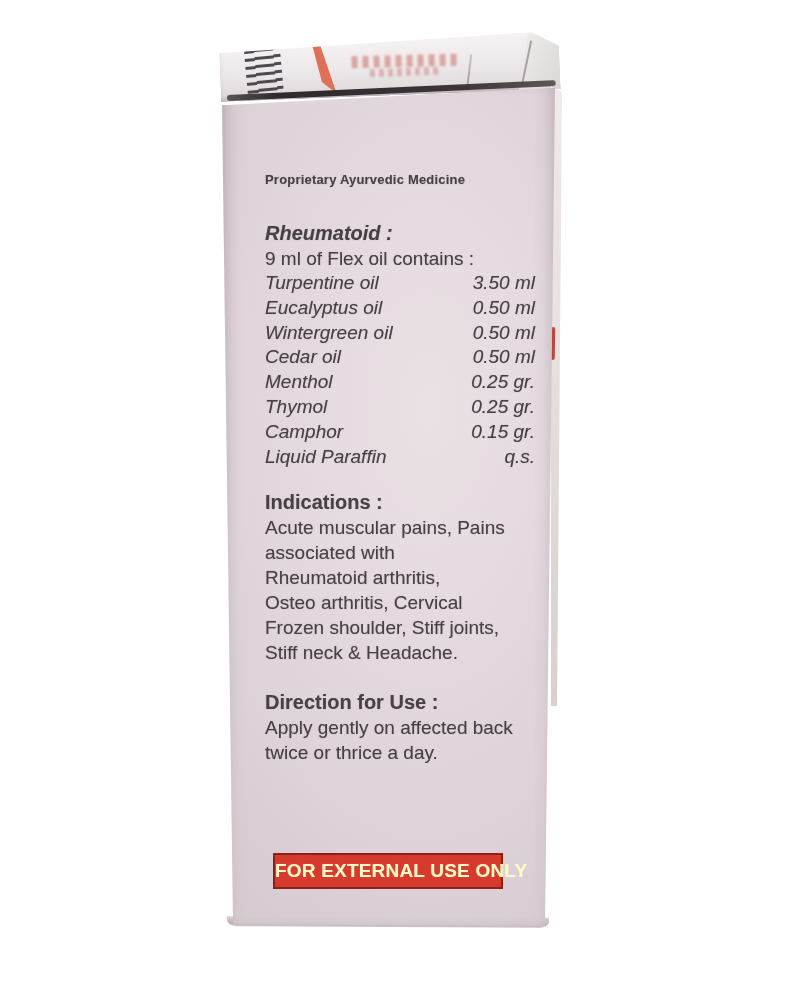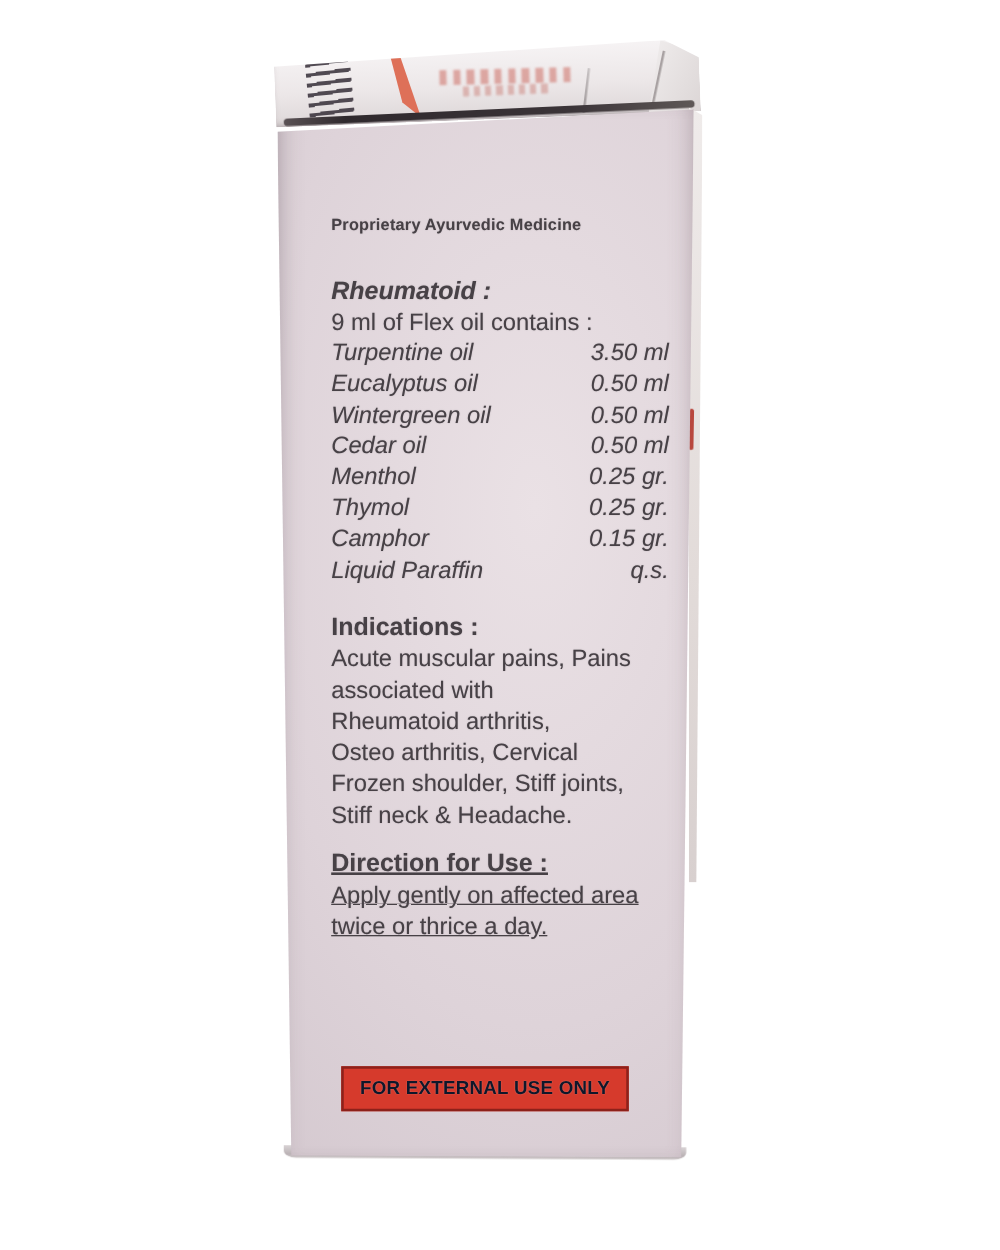--- a/index.html
+++ b/index.html
@@ -92,27 +92,27 @@
   .sect-title.italic{font-style:italic;}
   .ing-title{margin-top:28px;}
   .subtitle{font-size:19px;line-height:25px;}
   table.ing{border-collapse:collapse;width:100%;}
   table.ing td{
     padding:0;font-size:19px;font-style:italic;line-height:24.8px;white-space:nowrap;
   }
   table.ing td.qty{text-align:right;}
   .ind-block{margin-top:20px;}
   .line{font-size:19px;line-height:25px;white-space:pre-wrap;}
-  .dir-block{margin-top:13px;text-decoration:underline;}
+  .dir-block{margin-top:24px;}
 
   .warning-banner{
     position:absolute;left:50%;top:767px;transform:translateX(-50%);
     width:226px;height:32px;line-height:32px;
     background:#d63a2c;border:2px solid #8d211a;
-    color:#0f172a;font-size:15px;font-weight:bold;text-align:center;letter-spacing:.2px;
+    color:#fef9c3;font-size:19px;font-weight:bold;text-align:center;letter-spacing:.2px;
     white-space:nowrap;text-shadow:0 0 1px rgba(255,255,255,.4);
   }
 </style>
 </head>
 <body>
 
 <div class="photo">
 
   <div class="flap">
     <div class="flap-smudge"></div>
@@ -179,21 +179,21 @@
         <div class="line">Acute muscular pains, Pains</div>
         <div class="line">associated with</div>
         <div class="line">Rheumatoid arthritis,</div>
         <div class="line">Osteo arthritis, Cervical</div>
         <div class="line">Frozen shoulder, Stiff joints,</div>
         <div class="line">Stiff neck &amp; Headache.</div>
       </div>
 
       <div class="dir-block">
         <div class="sect-title">Direction for Use :</div>
-        <div class="line">Apply gently on affected area</div>
+        <div class="line">Apply gently on affected back</div>
         <div class="line">twice or thrice a day.</div>
       </div>
 
     </div>
 
     <div class="warning-banner">FOR EXTERNAL USE ONLY</div>
   </div>
 
 </div>
 

